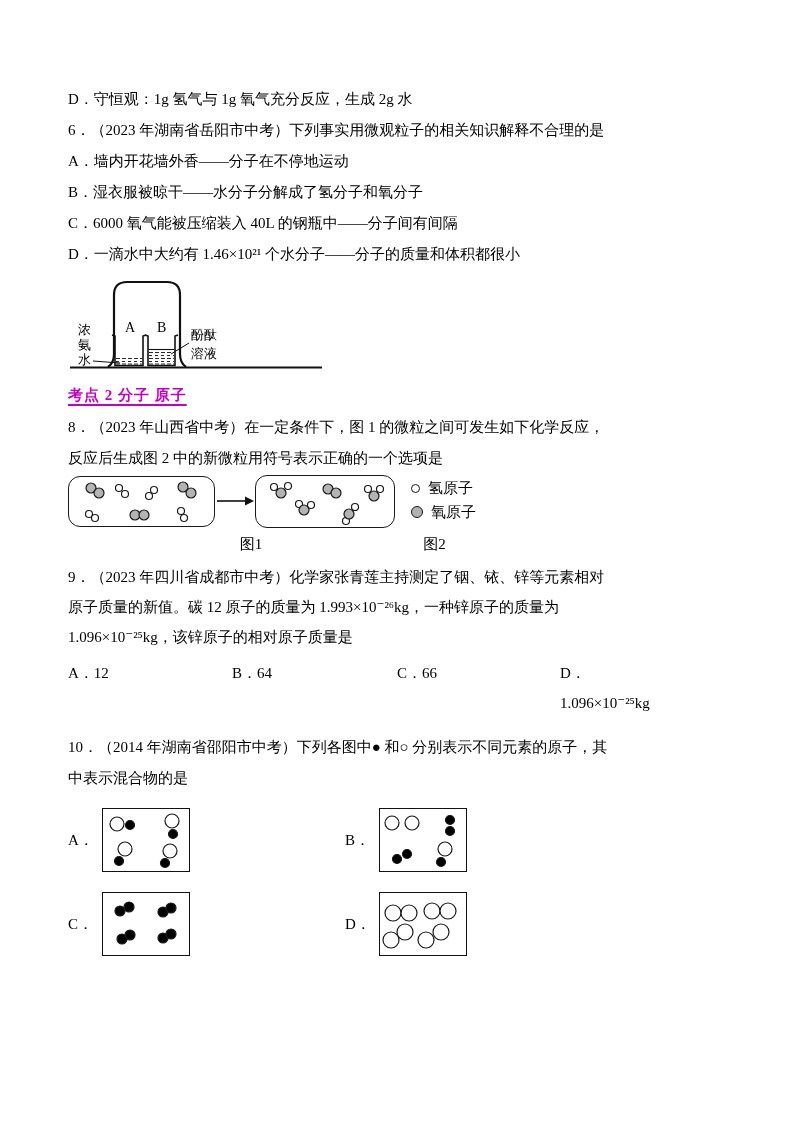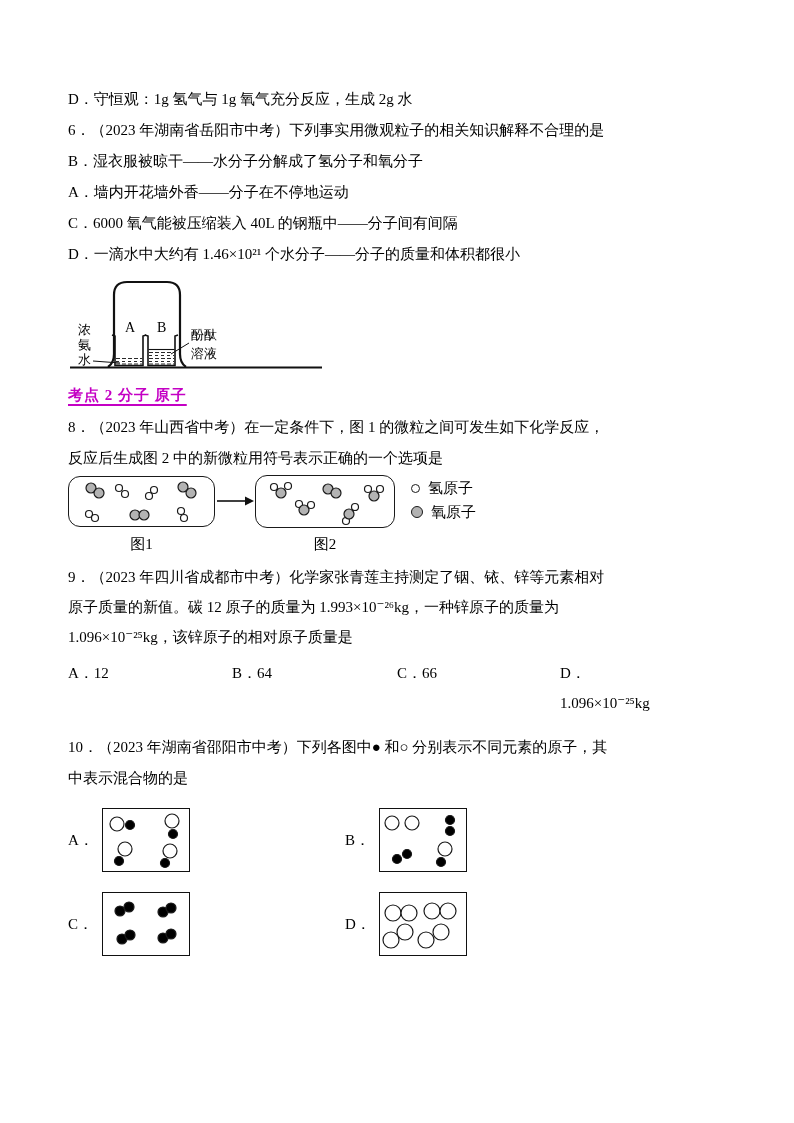--- a/index.html
+++ b/index.html
@@ -23,21 +23,21 @@
   .mol-box{border:1.5px solid #1a1a1a;border-radius:12px;position:relative;box-sizing:border-box;}
   .mol-box svg{display:block;}
   .box1{width:147px;height:51px;}
   .box2{width:140px;height:53px;}
   .arrowwrap{width:40px;height:50px;display:flex;align-items:center;justify-content:center;}
   .legend{margin-left:16px;align-self:flex-start;margin-top:2px;font-size:15px;line-height:24px;}
   .legend-row{display:flex;align-items:center;gap:8px;}
   .dot{display:inline-block;border-radius:50%;border:1.2px solid #1a1a1a;box-sizing:border-box;}
   .dot-h{width:9px;height:9px;background:#fff;}
   .dot-o{width:12px;height:12px;background:var(--gray,#b3b3b3);}
-  .figlabels{display:flex;margin-top:4px;line-height:24px;}
+  .figlabels{display:flex;margin-top:4px;line-height:24px;justify-content:center;}
   .flab1{width:147px;text-align:center;}
   .fspacer{width:40px;}
   .flab2{width:140px;text-align:center;}
   .optrow{display:grid;grid-template-columns:164px 165px 163px 1fr;line-height:30px;}
   .mt6{margin-top:6px;}
   .mt14{margin-top:14px;}
   .q10grid{
     display:grid;grid-template-columns:34px 92px 151px 34px 92px;
     row-gap:20px;align-items:center;margin-top:14px;
   }
@@ -46,22 +46,22 @@
   .diagram-text{font-family:"Liberation Serif","DejaVu Serif",serif;}
 </style>
 </head>
 <body>
 
 <div class="page">
 
   <p>D．守恒观：1g 氢气与 1g 氧气充分反应，生成 2g 水</p>
 
   <p>6．（2023 年湖南省岳阳市中考）下列事实用微观粒子的相关知识解释不合理的是</p>
+  <p>A．墙内开花墙外香——分子在不停地运动</p>
   <p>B．湿衣服被晾干——水分子分解成了氢分子和氧分子</p>
-  <p>A．墙内开花墙外香——分子在不停地运动</p>
   <p>C．6000 氧气能被压缩装入 40L 的钢瓶中——分子间有间隔</p>
   <p>D．一滴水中大约有 1.46×10²¹ 个水分子——分子的质量和体积都很小</p>
 
 
   <div class="beaker-figure">
     <svg width="258" height="96" viewBox="0 0 258 96">
 
       <path d="M40,89 Q46,85 46,76 L46,17 Q46,4 59,4 L99,4 Q112,4 112,17 L112,76 Q112,85 118,89" fill="none" stroke="#111" stroke-width="2.2"></path>
 
       <path d="M44,57 L47,58 L47,87.5 L75,87.5 L75,58 L78,57" fill="none" stroke="#111" stroke-width="1.6"></path>
@@ -159,21 +159,21 @@
 
   <p class="wide mt6">9．（2023 年四川省成都市中考）化学家张青莲主持测定了铟、铱、锌等元素相对原子质量的新值。碳 12 原子的质量为 1.993×10⁻²⁶kg，一种锌原子的质量为 1.096×10⁻²⁵kg，该锌原子的相对原子质量是</p>
 
   <div class="optrow mt6">
     <span>A．12</span>
     <span>B．64</span>
     <span>C．66</span>
     <span>D．1.096×10⁻²⁵kg</span>
   </div>
 
-  <p class="mt14">10．（2023 年湖南省邵阳市中考）下列各图中● 和○ 分别表示不同元素的原子，其中表示混合物的是</p>
+  <p class="mt14">10．（2014 年湖南省邵阳市中考）下列各图中● 和○ 分别表示不同元素的原子，其中表示混合物的是</p>
 
   <div class="q10grid">
     <span>A．</span>
     <div class="q10box">
       <svg width="85" height="61" viewBox="0 0 85 61">
           <circle cx="14" cy="15" r="7" fill="#ffffff" stroke="#1a1a1a" stroke-width="1.2"></circle>
           <circle cx="27" cy="16" r="4.5" fill="#000000" stroke="#1a1a1a" stroke-width="1.2"></circle>
           <circle cx="69" cy="12" r="7" fill="#ffffff" stroke="#1a1a1a" stroke-width="1.2"></circle>
           <circle cx="70" cy="25" r="4.5" fill="#000000" stroke="#1a1a1a" stroke-width="1.2"></circle>
           <circle cx="22" cy="40" r="7" fill="#ffffff" stroke="#1a1a1a" stroke-width="1.2"></circle>

